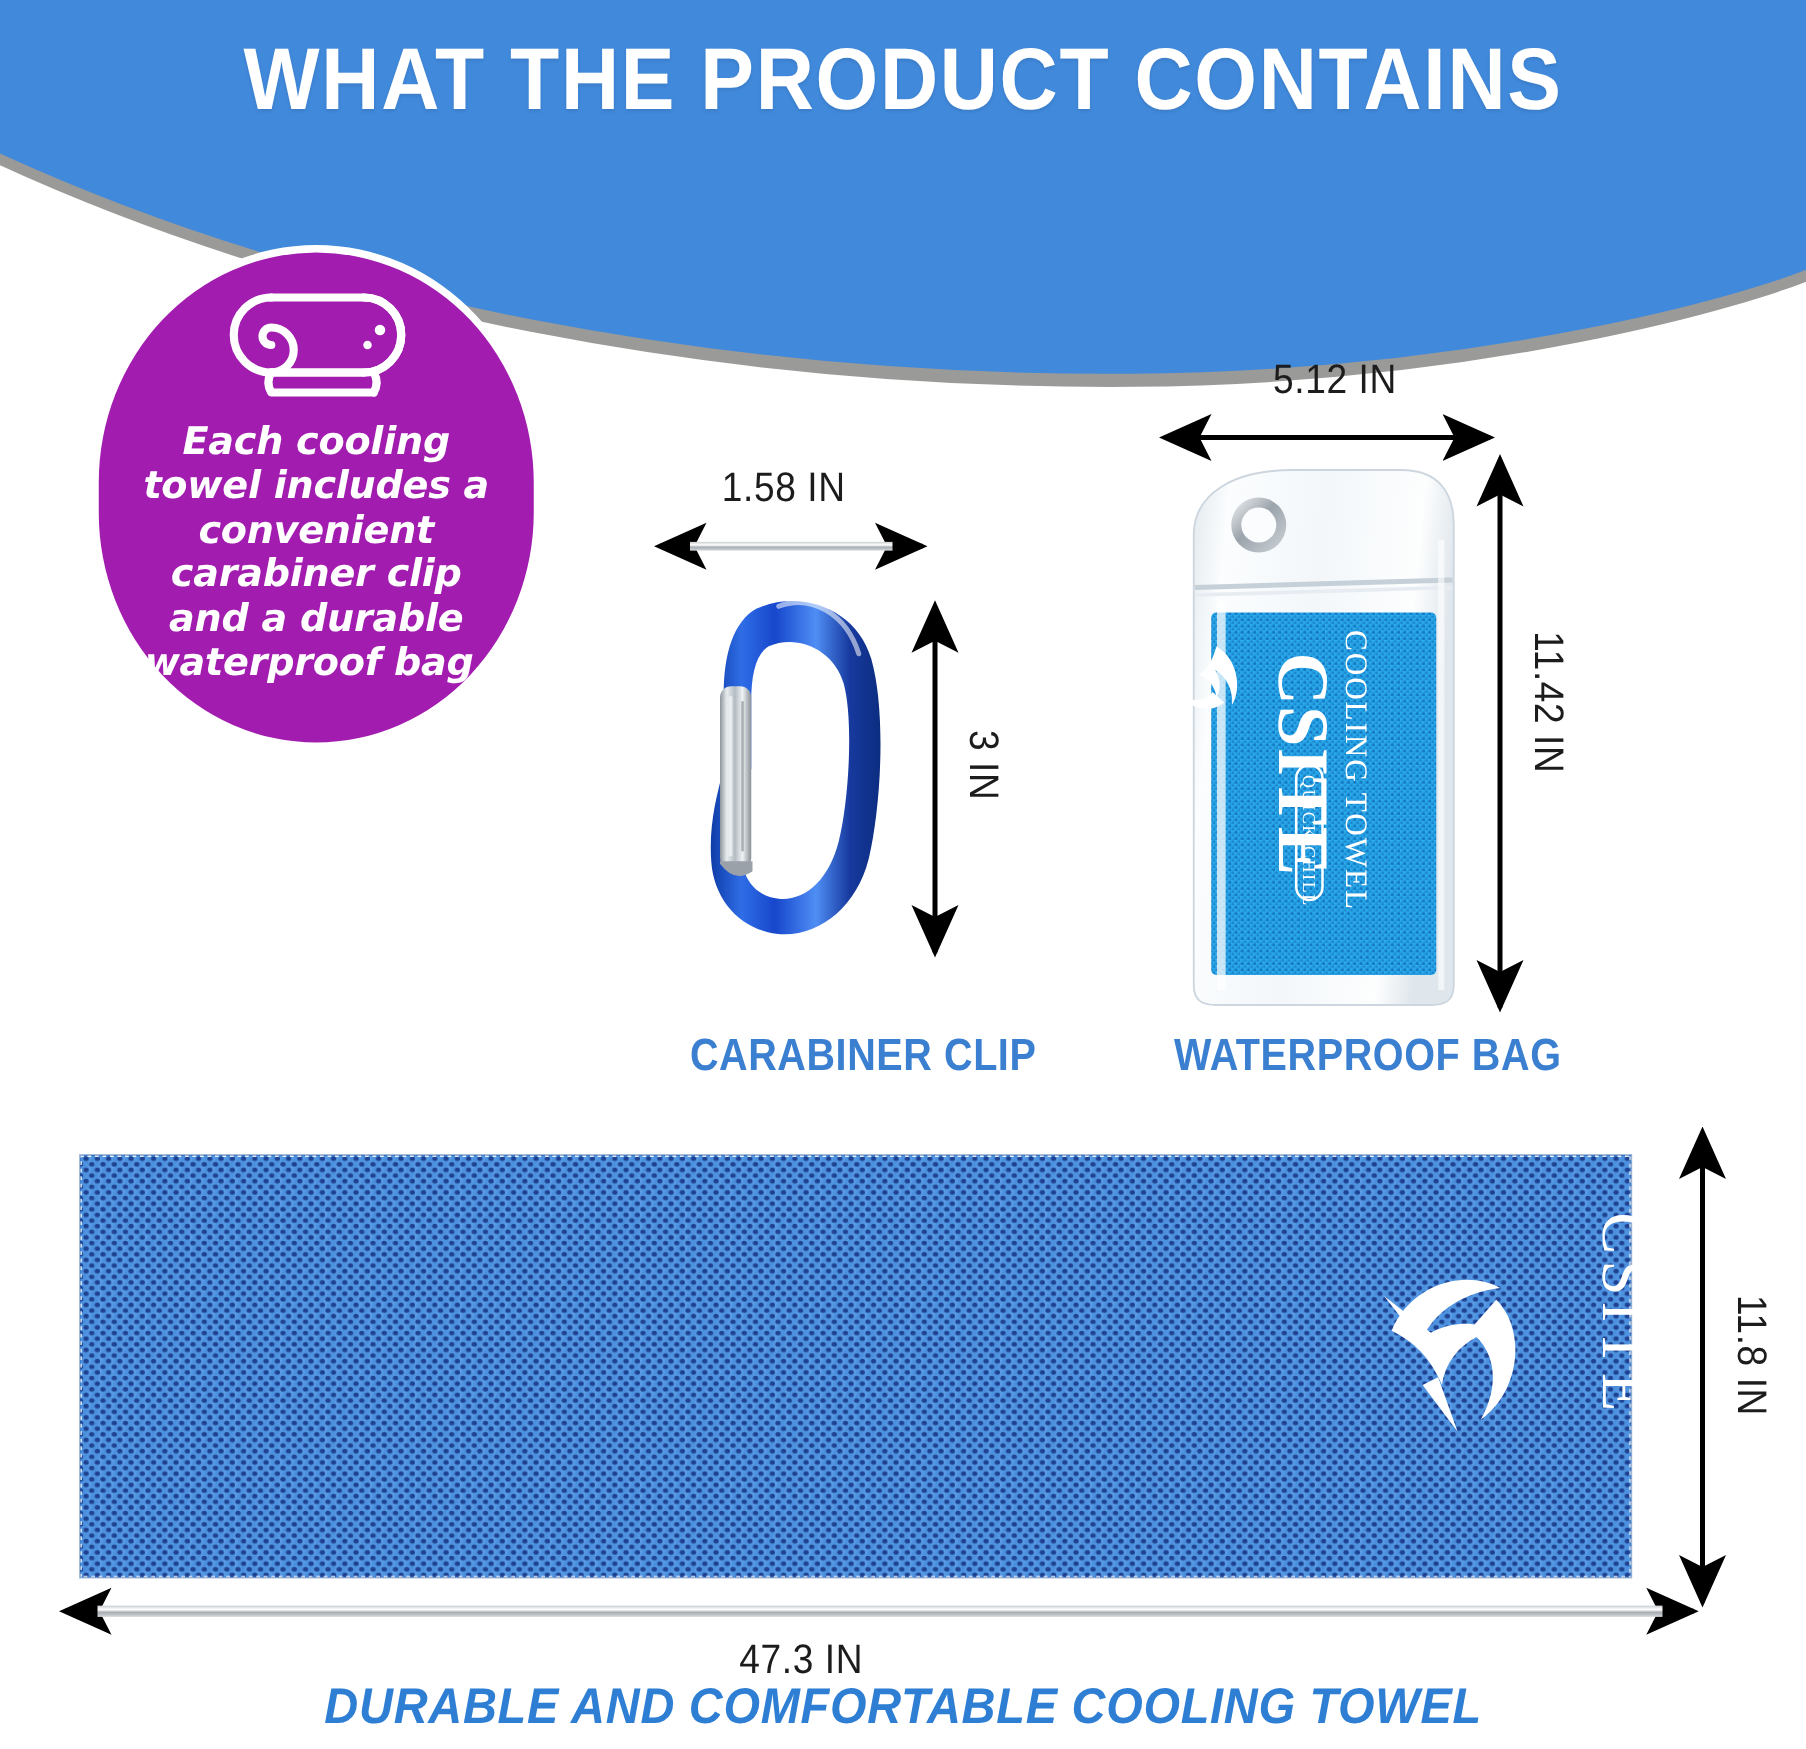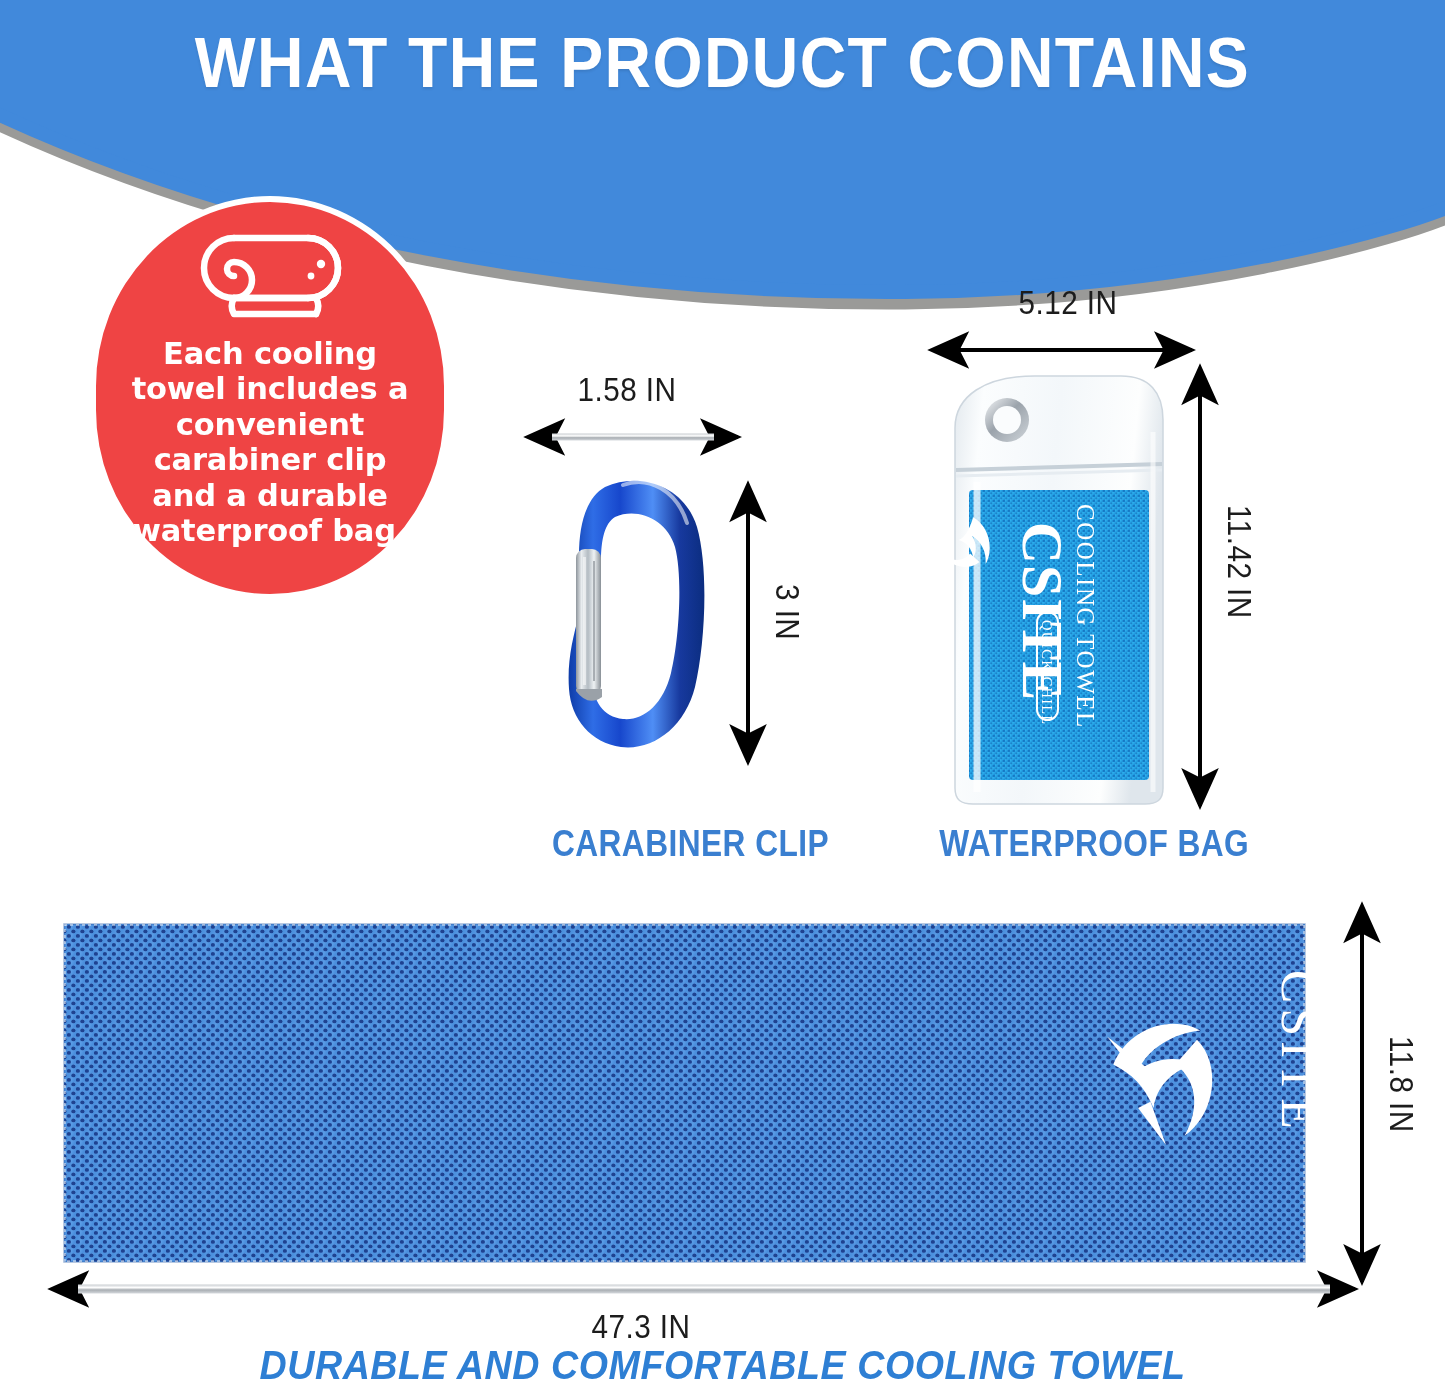--- a/index.html
+++ b/index.html
@@ -45,33 +45,34 @@
     line-height: 1;
     transform: scaleX(0.92);
     transform-origin: center top;
     white-space: nowrap;
     text-shadow: 0 2px 3px rgba(0,0,0,0.10);
   }
 
   
   .badge {
     position: absolute;
-    left: 90px;
+    left: 73px;
     top: 196px;
     width: 360px;
     height: 404px;
-    background: #ef4444;
+    background: #a21caf;
     border: 6px solid #ffffff;
     border-radius: 180px / 190px;
     box-sizing: border-box;
     z-index: 5;
     display: flex;
     flex-direction: column;
     align-items: center;
     padding-top: 22px;
+    font-style: italic;
   }
   .badge-icon {
     width: 160px;
     height: 104px;
     margin-bottom: 8px;
   }
   .badge-text {
     color: #ffffff;
     font-family: "DejaVu Sans", sans-serif;
     font-size: 30.5px;

